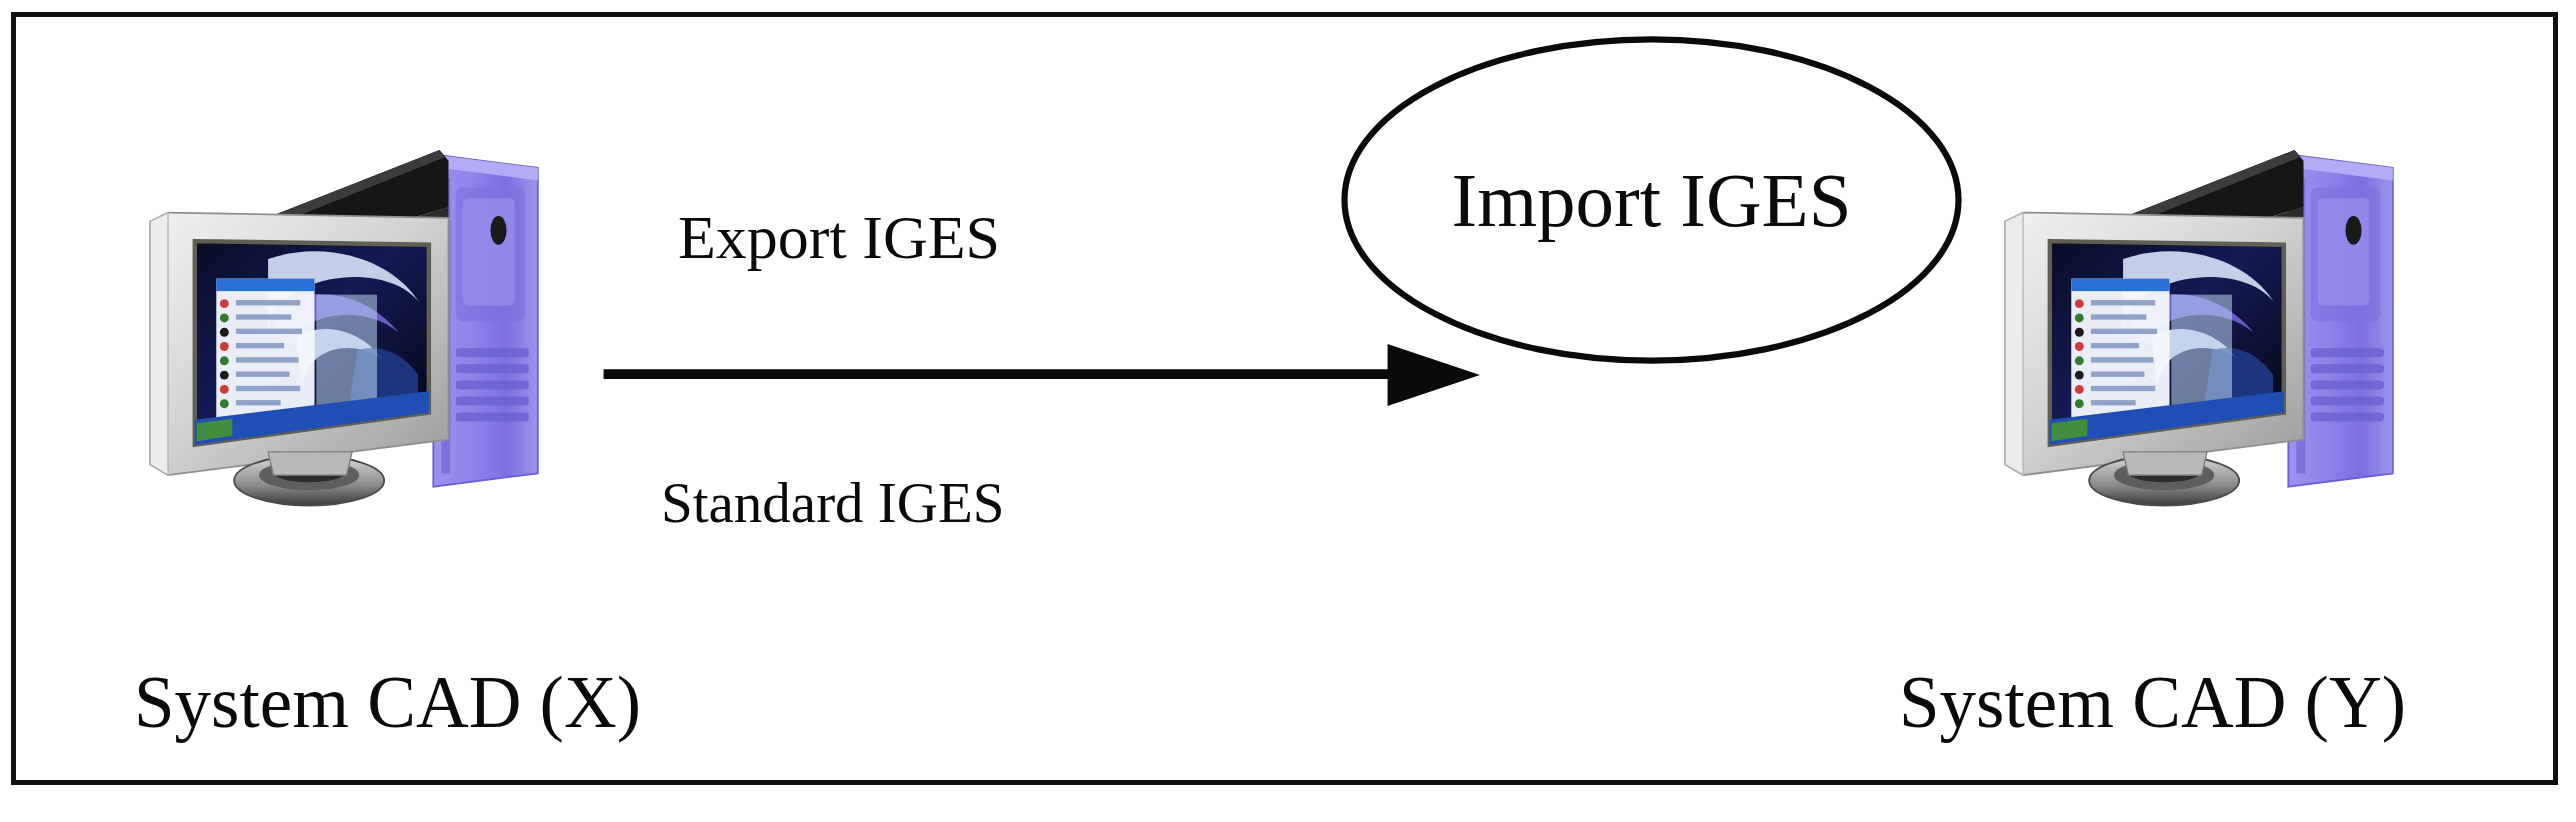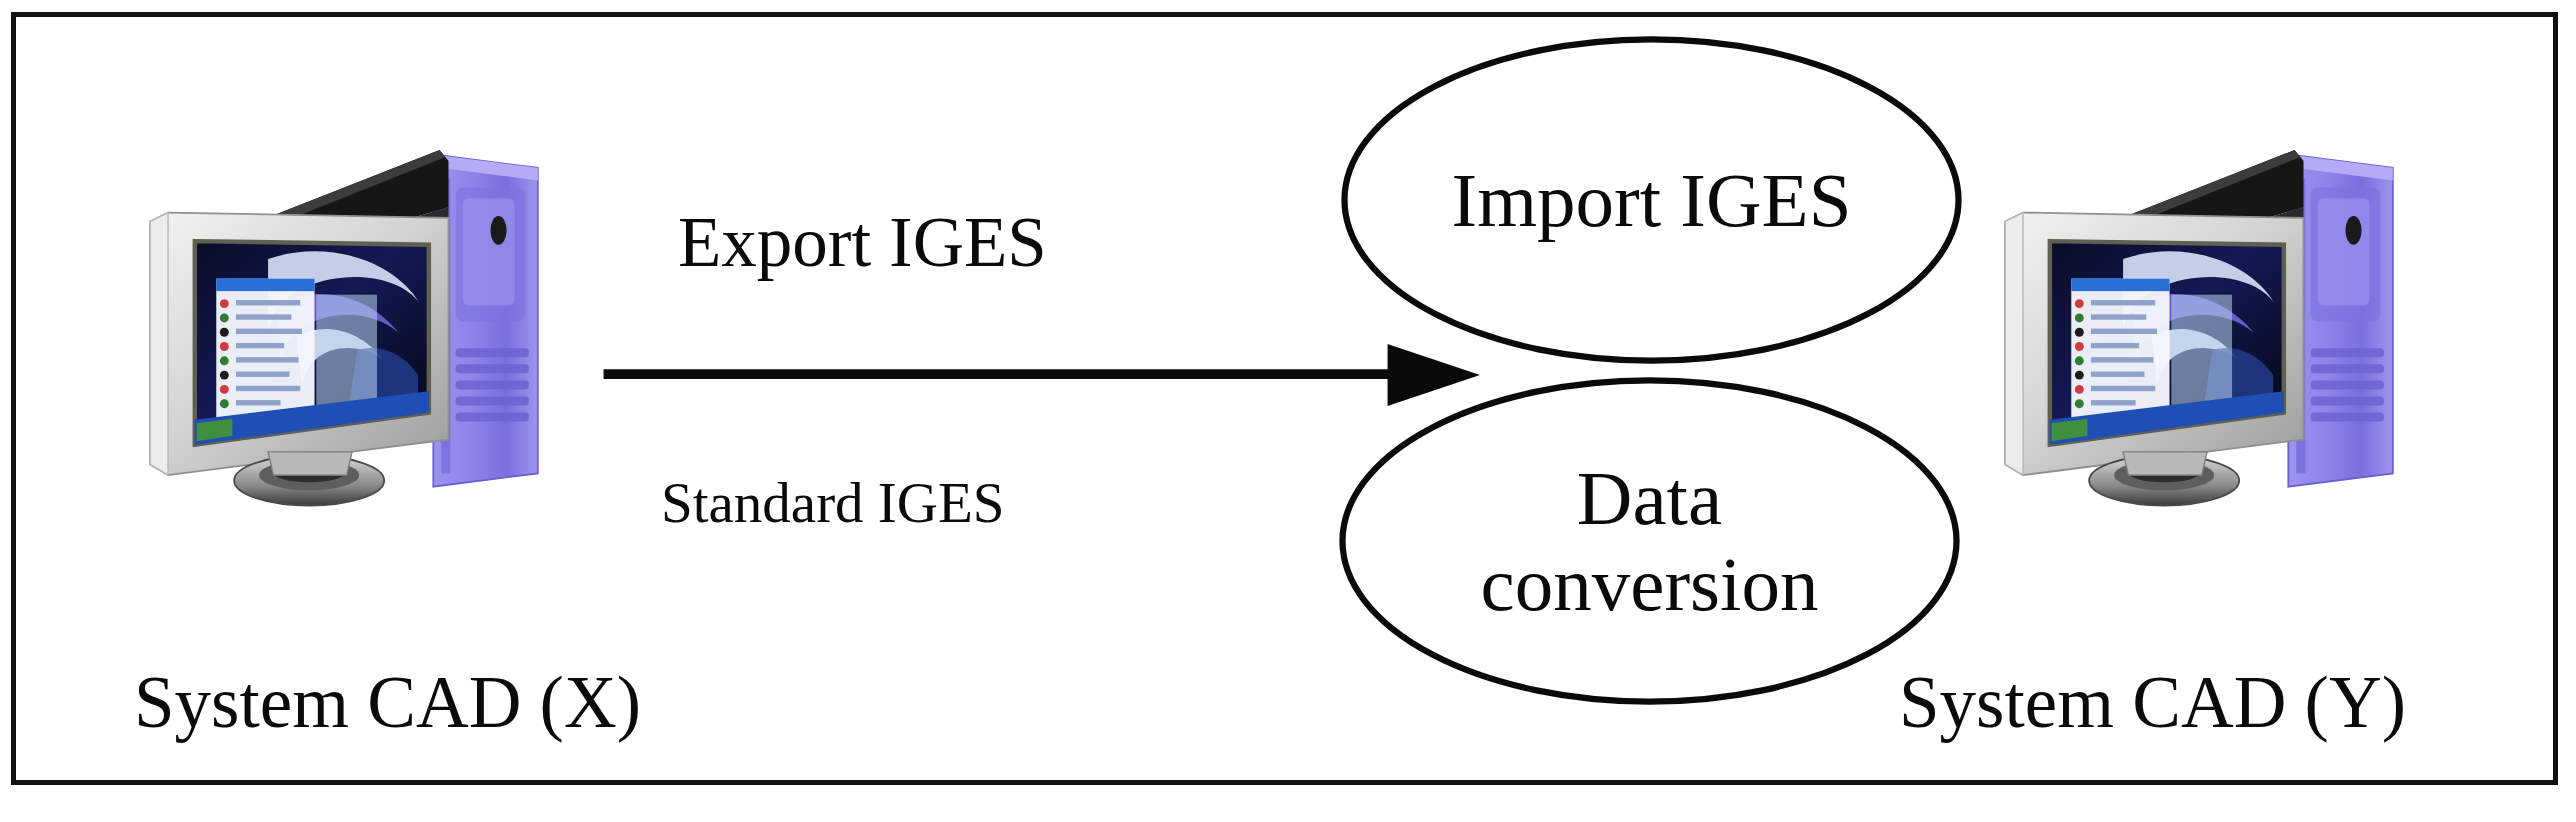--- a/index.html
+++ b/index.html
@@ -40,21 +40,21 @@
   .label {
     position: absolute;
     color: #0a0a0a;
     white-space: nowrap;
     font-family: "Liberation Serif", "DejaVu Serif", serif;
     line-height: 1.05;
   }
   .export-label {
     left: 678px;
     top: 205px;
-    font-size: 71px;
+    font-size: 62px;
   }
   .standard-label {
     left: 661px;
     top: 473px;
     font-size: 57px;
   }
   .sys-x {
     left: 134px;
     top: 665px;
     font-size: 73px;
@@ -240,29 +240,20 @@
 
   <div class="ellipse-wrap" id="ellipse-import">
     <svg viewBox="0 0 700 372" xmlns="http://www.w3.org/2000/svg">
       <ellipse cx="350" cy="186" rx="344" ry="180" fill="#ffffff" stroke="#0a0a0a" stroke-width="7"></ellipse>
     </svg>
     <div class="ellipse-text">
       <span>Import IGES</span>
     </div>
   </div>
 
-  <div class="ellipse-wrap" id="ellipse-conv">
-    <svg viewBox="0 0 700 372" xmlns="http://www.w3.org/2000/svg">
-      <ellipse cx="350" cy="186" rx="344" ry="180" fill="#ffffff" stroke="#0a0a0a" stroke-width="7"></ellipse>
-    </svg>
-    <div class="ellipse-text">
-      <span>Data</span>
-      <span>conversion</span>
-    </div>
-  </div>
 
   <div class="computer" style="left:1989px; top:125px;">
     <svg viewBox="0 0 470 440" xmlns="http://www.w3.org/2000/svg">
       <defs>
         <linearGradient id="towerGrad2" x1="0" y1="0" x2="1" y2="0">
           <stop offset="0%" stop-color="#9b92f0"></stop>
           <stop offset="35%" stop-color="#8f85ea"></stop>
           <stop offset="70%" stop-color="#7a6fdf"></stop>
           <stop offset="100%" stop-color="#9d95ef"></stop>
         </linearGradient>

